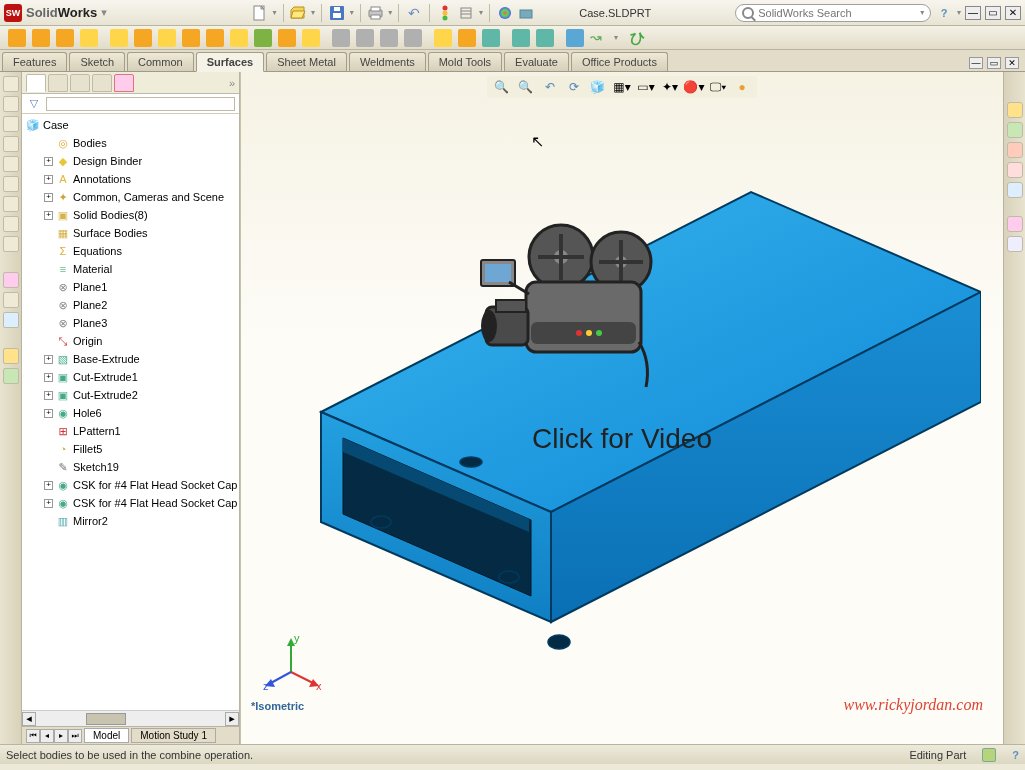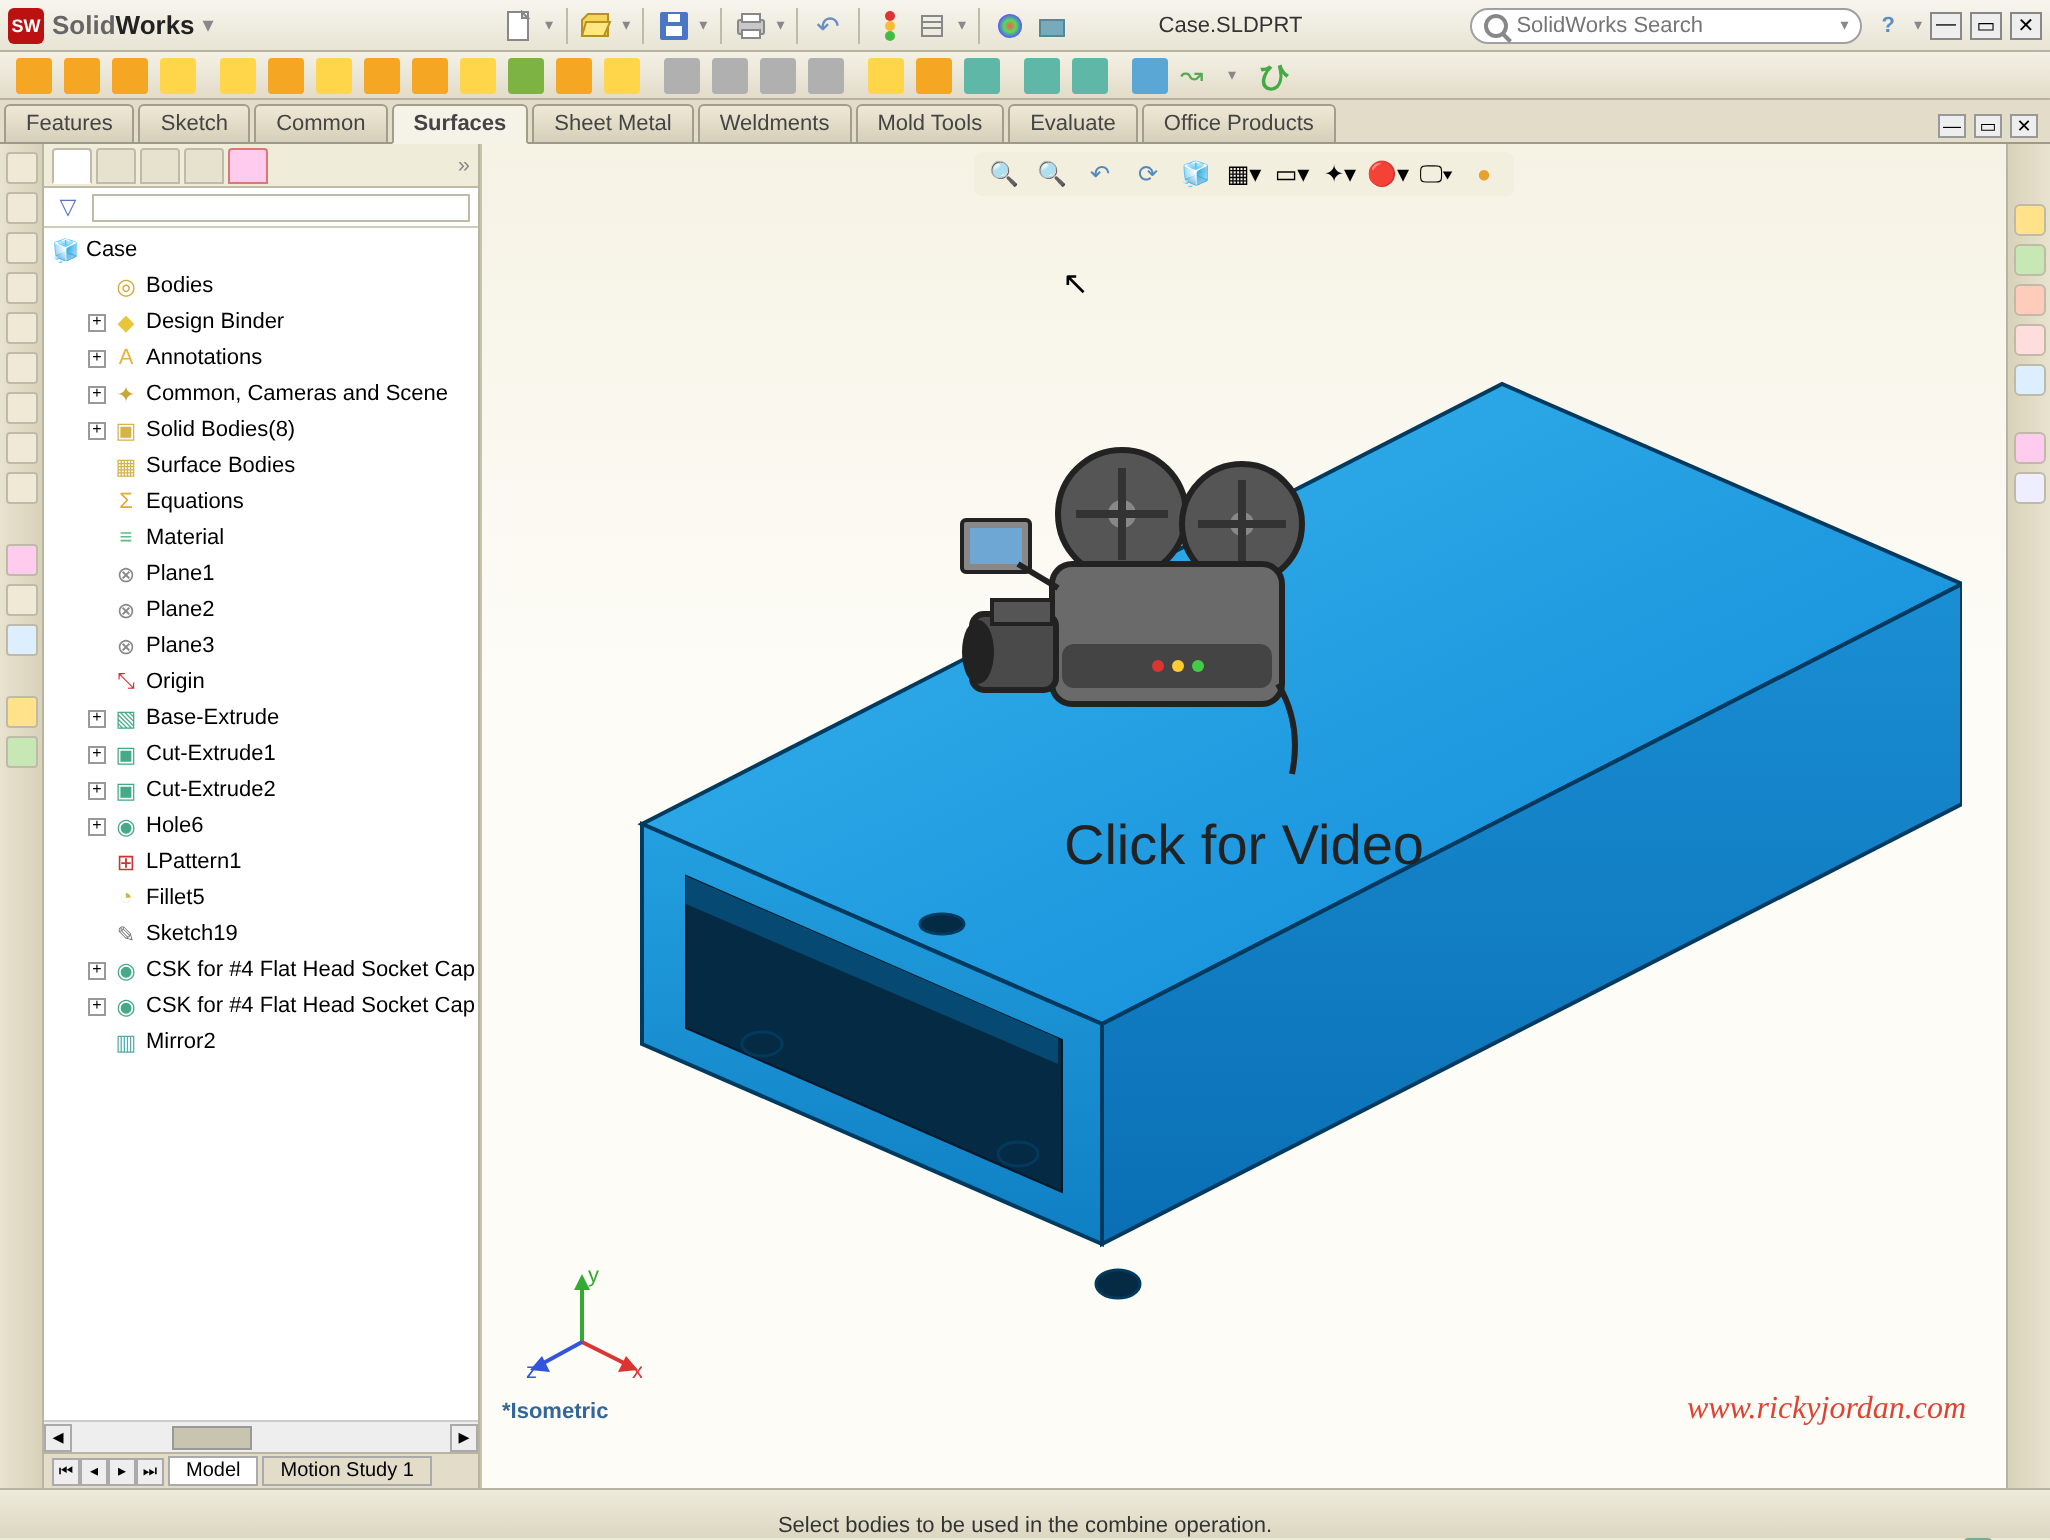--- a/index.html
+++ b/index.html
@@ -64,34 +64,34 @@
 
 
 .viewport { flex:1; background:linear-gradient(#f6f2e4,#fdfcf7 40%,#fdfcf7); position:relative; border-left:1px solid #c7c2ac;}
 .viewtoolbar { position:absolute; top:4px; left:50%; transform:translateX(-50%); display:flex; gap:6px; background:rgba(240,236,218,0.6); padding:2px 6px; border-radius:4px;}
 .viewtoolbar .vb{width:18px;height:18px;border-radius:2px;cursor:pointer;display:flex;align-items:center;justify-content:center;font-size:12px;}
 .cursor-arrow{position:absolute;top:60px;left:290px;font-size:16px;color:#000;}
 .triad{position:absolute;bottom:50px;left:20px;}
 .isolabel{position:absolute;bottom:32px;left:10px;color:#369;font-weight:bold;}
 .url{position:absolute;bottom:30px;right:20px;color:#d43; font-style:italic;font-size:16px;font-family:Georgia,serif;}
 .overlaytext{position:absolute;top:335px;left:50%;transform:translateX(-50%);text-align:center;color:#222;font-family:'Trebuchet MS',sans-serif;}
-.overlaytext .l1{font-size:28px;} .overlaytext .l2{font-size:16px;}
+.overlaytext .l1{font-size:28px;margin-top:16px;} .overlaytext .l2{font-size:16px;}
 
 
 .rightrail{width:22px;background:linear-gradient(to left,#e8e3cf,#d8d2ba);border-left:1px solid #b8b4a2;display:flex;flex-direction:column;align-items:center;padding-top:30px;gap:4px;}
 .rightrail .rb{width:16px;height:16px;border:1px solid #c0bba8;border-radius:3px;cursor:pointer;}
 
 
 .partbody{position:absolute;top:80px;left:40px;width:700px;height:520px;}
 
 
 .camera{position:absolute;top:150px;left:230px;width:200px;height:170px;}
 
 
-.statusbar{height:20px;background:linear-gradient(#eeeadb,#dcd7c1);border-top:1px solid #b8b4a2;display:flex;align-items:center;padding:12px 6px;color:#333;flex-direction:column;}
+.statusbar{height:20px;background:linear-gradient(#eeeadb,#dcd7c1);border-top:1px solid #b8b4a2;display:flex;align-items:center;padding:0 6px;color:#333;}
 .statusbar .sright{margin-left:auto;display:flex;align-items:center;gap:16px;}
 .statusbar .sic{width:14px;height:14px;background:#b7d47a;border:1px solid #7a9;border-radius:2px;}
 </style>
 </head>
 <body>
 
 <div class="menubar">
   <div class="logo">
     <span class="swbox">SW</span>
     <span><span class="txt1">Solid</span><span class="txt2">Works</span></span>

